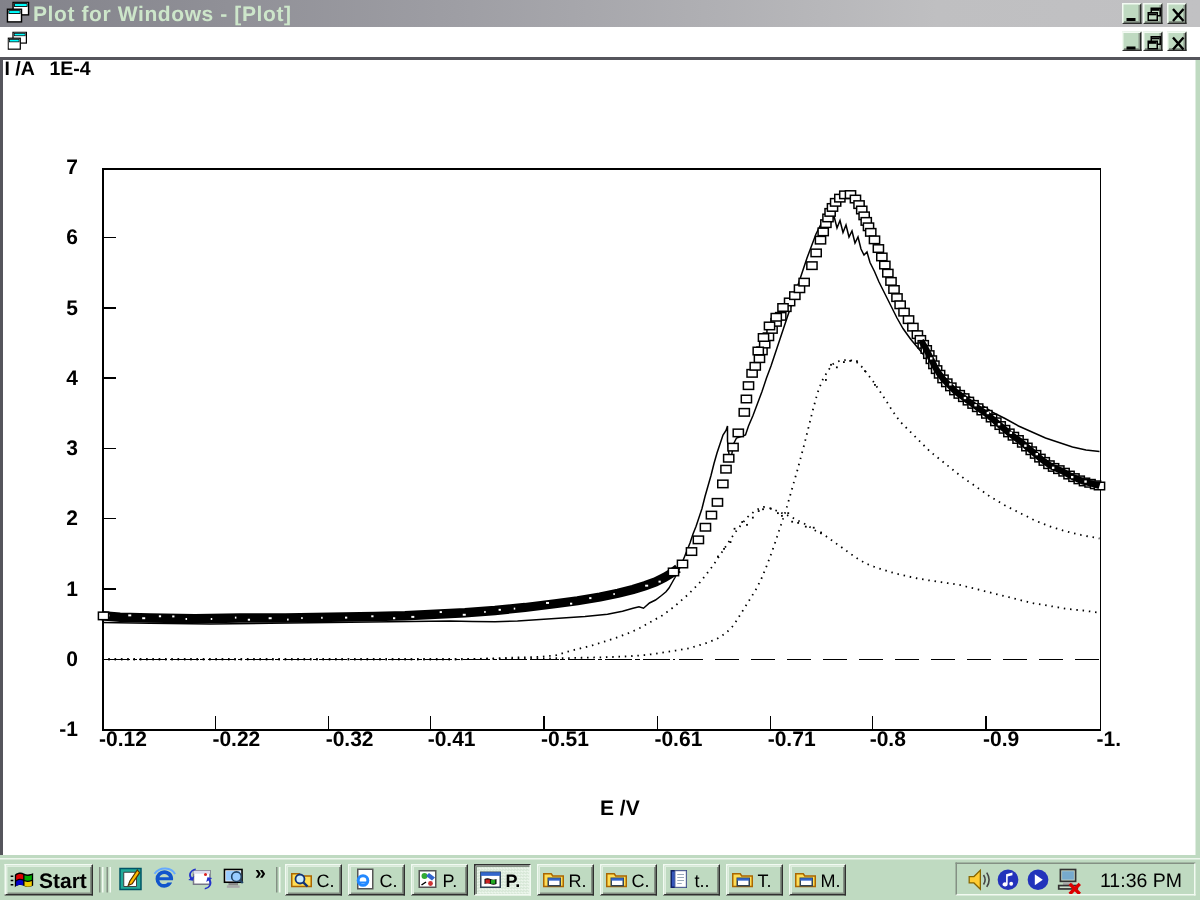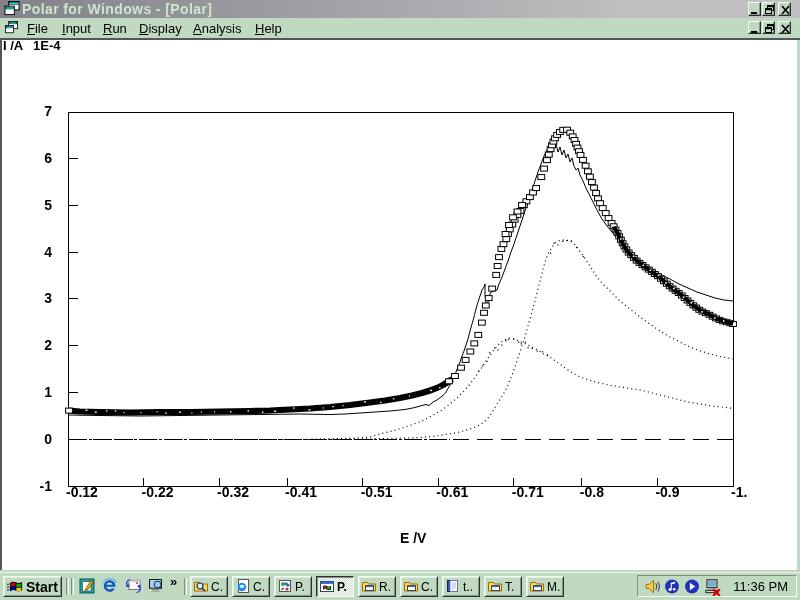--- a/index.html
+++ b/index.html
@@ -28,21 +28,21 @@
 #tray { position:absolute; left:637px; top:5px; width:160px; height:22px; background:#bfdac1;
   border:1px solid; border-color:#849084 #f2faf2 #f2faf2 #849084; }
 #clock { position:absolute; right:8px; top:3px; font-size:13px;text-align:right; }
 .tricn { position:absolute; top:2px; }
 u { text-decoration:underline; }
 </style></head>
 <body>
 <div id="screen">
 
   <div id="titlebar">
-    <div id="titletext">Polar for Windows - [Polar]</div>
+    <div id="titletext">Plot for Windows - [Plot]</div>
   </div>
   <svg style="position:absolute;left:4px;top:1px" width="16" height="15" viewBox="0 0 16 16">
 <rect x="4.5" y="0.5" width="11" height="9" fill="#fff" stroke="#000"></rect>
 <rect x="5.5" y="1.5" width="9" height="2" fill="#0ff" stroke="#000" stroke-width="0.6"></rect>
 <rect x="0.5" y="5.5" width="10" height="9" fill="#fff" stroke="#000"></rect>
 <rect x="1.5" y="6.5" width="8" height="2" fill="#0ff" stroke="#000" stroke-width="0.6"></rect>
 </svg>
   <div class="wb" style="left:748px;top:2px;width:13px;height:14px">
       <div style="position:absolute;left:0;top:0"><svg width="13" height="14" viewBox="0 0 13 14">
           <rect x="2" y="9" width="6" height="2" fill="#000"></rect>
@@ -55,28 +55,20 @@
           <rect x="2.5" y="5.5" width="6" height="5" fill="#bfdac1" stroke="#000"></rect>
           <rect x="3" y="6" width="5" height="1.2" fill="#000"></rect>
         </svg></div>
     </div>
   <div class="wb" style="left:778px;top:2px;width:13px;height:14px">
       <div style="position:absolute;left:0;top:0"><svg width="13" height="14" viewBox="0 0 13 14">
           <path d="M3 3 L10 11 M10 3 L3 11" stroke="#000" stroke-width="1.6"></path>
         </svg></div>
     </div>
 
-  <div id="menubar">
-    <span class="mitem" style="left:27px"><u>F</u>ile</span>
-    <span class="mitem" style="left:62px"><u>I</u>nput</span>
-    <span class="mitem" style="left:103px"><u>R</u>un</span>
-    <span class="mitem" style="left:139px"><u>D</u>isplay</span>
-    <span class="mitem" style="left:193px"><u>A</u>nalysis</span>
-    <span class="mitem" style="left:255px"><u>H</u>elp</span>
-  </div>
   <svg style="position:absolute;left:5px;top:21px" width="13" height="13" viewBox="0 0 16 16">
 <rect x="4.5" y="0.5" width="11" height="9" fill="#fff" stroke="#000"></rect>
 <rect x="5.5" y="1.5" width="9" height="2" fill="#0ff" stroke="#000" stroke-width="0.6"></rect>
 <rect x="0.5" y="5.5" width="10" height="9" fill="#fff" stroke="#000"></rect>
 <rect x="1.5" y="6.5" width="8" height="2" fill="#0ff" stroke="#000" stroke-width="0.6"></rect>
 </svg>
   <div class="wb" style="left:748px;top:21px;width:13px;height:13px">
       <div style="position:absolute;left:0;top:0"><svg width="13" height="14" viewBox="0 0 13 14">
           <rect x="2" y="9" width="6" height="2" fill="#000"></rect>
         </svg></div>

